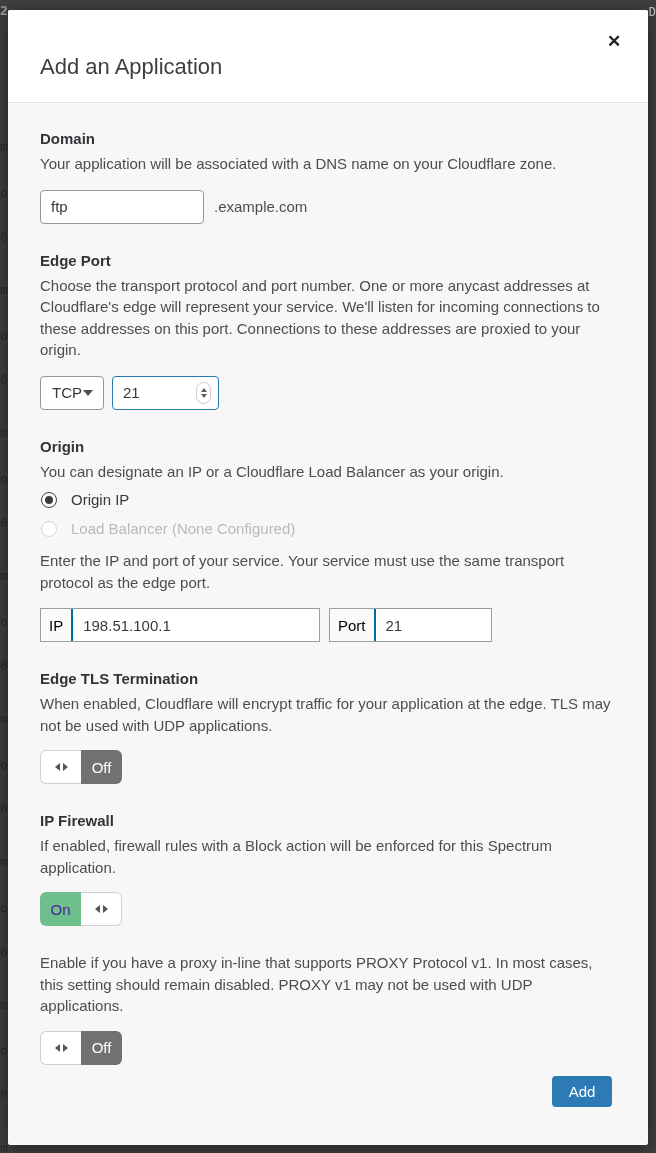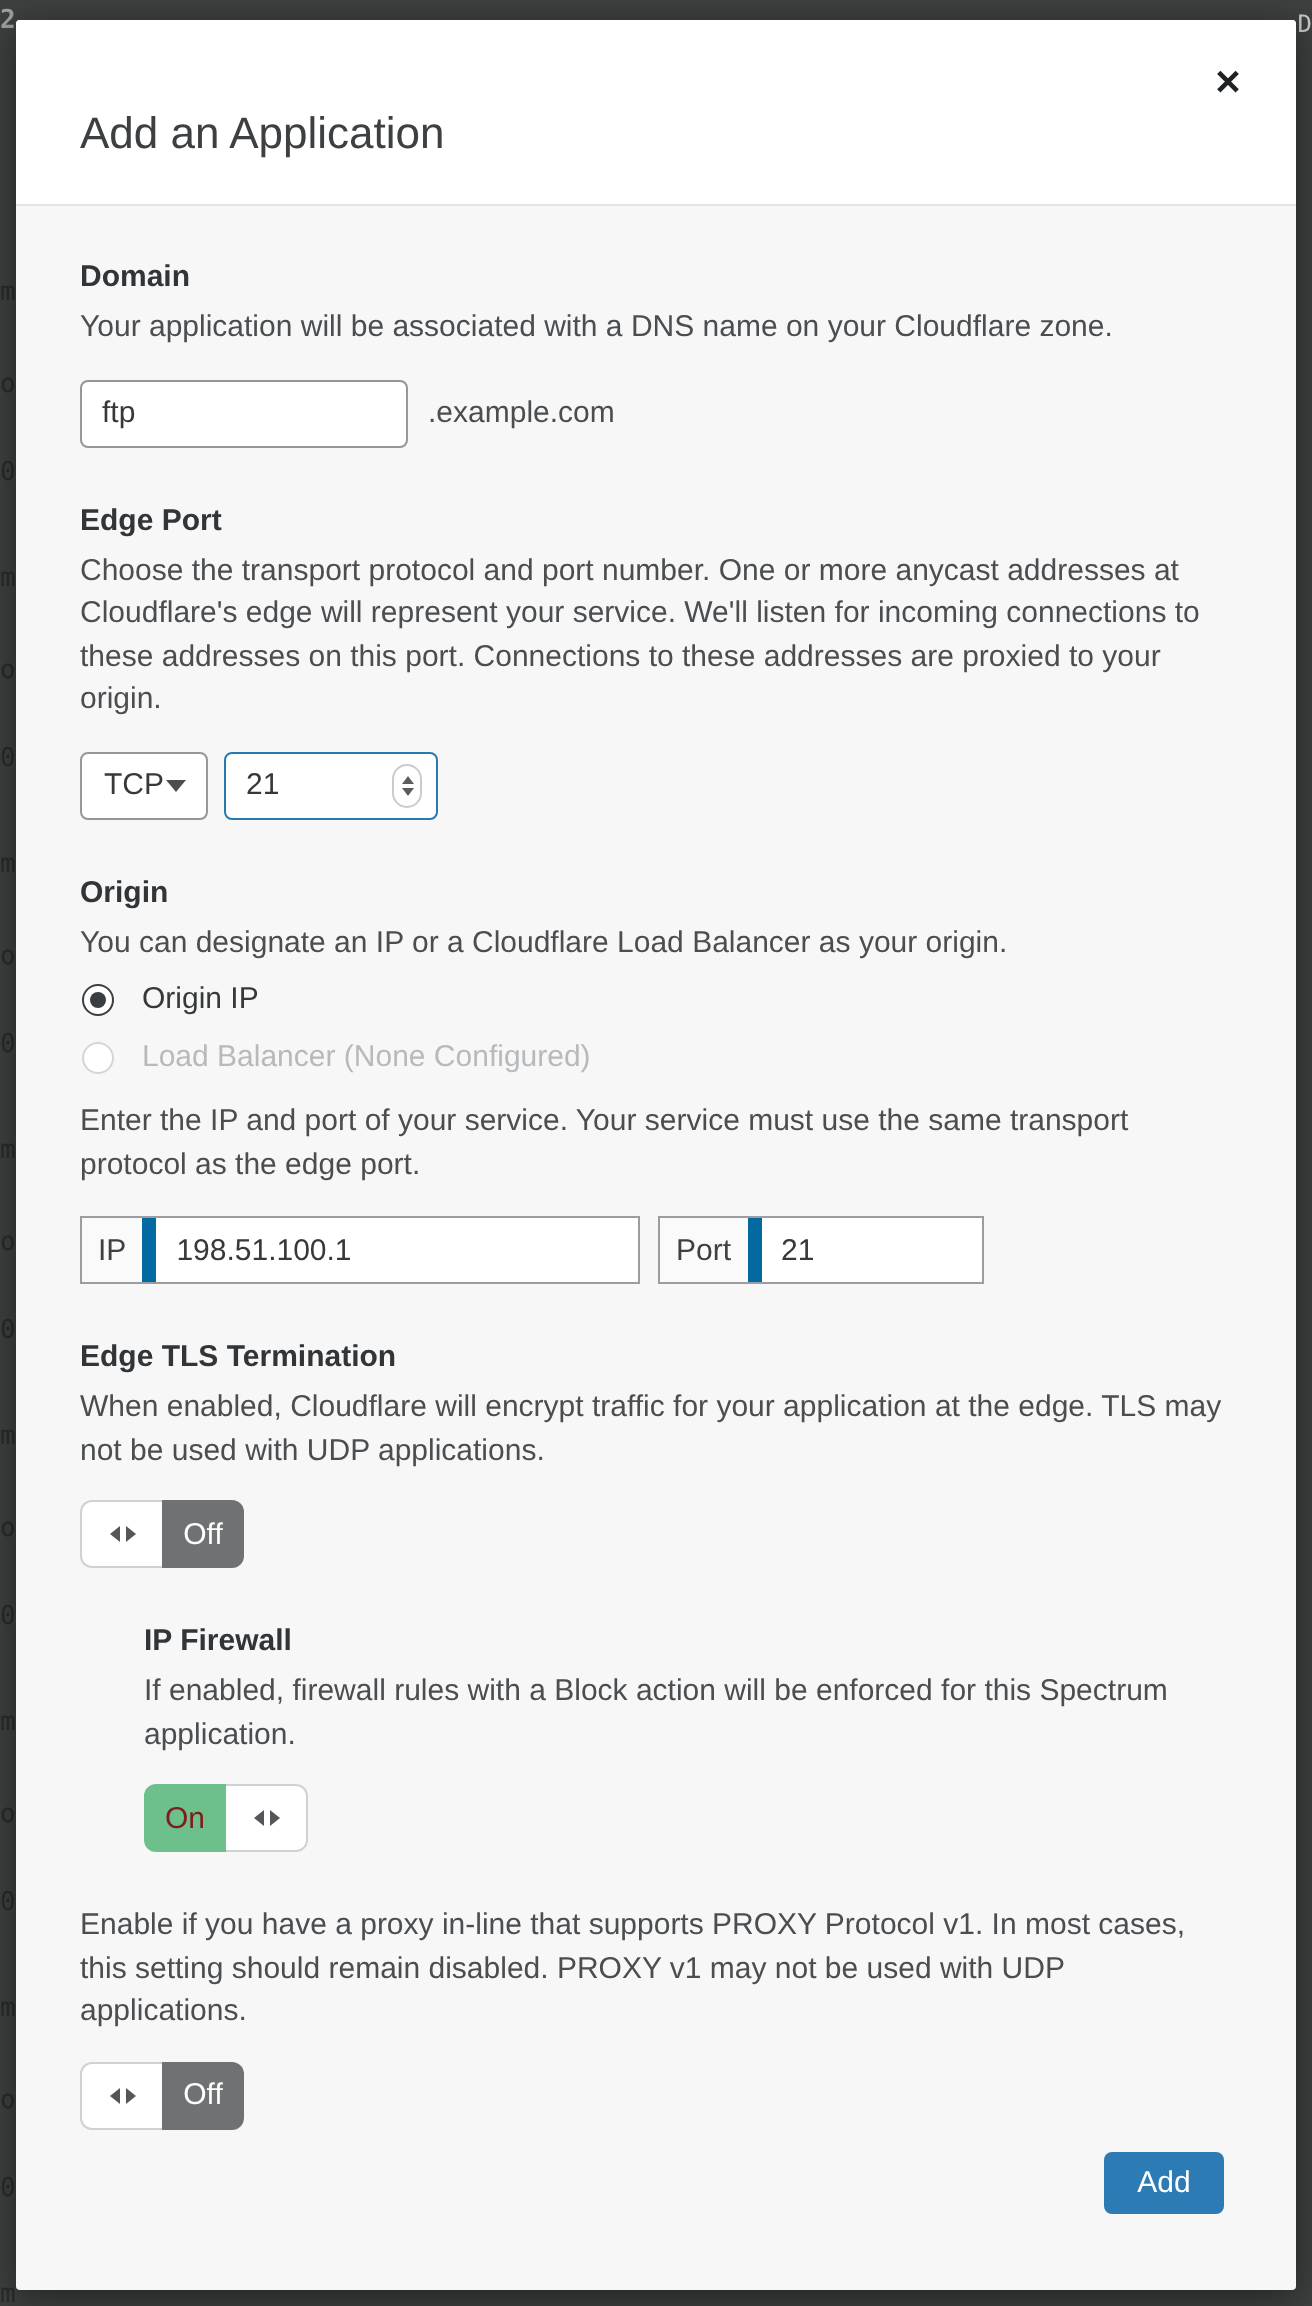--- a/index.html
+++ b/index.html
@@ -97,39 +97,39 @@
   .radio-label { font-size:15px; color:#36393a; }
   .radio-row.disabled .radio-circ { border-color:#d3d5d6; }
   .radio-row.disabled .radio-label { color:#b7babc; }
   .sub-desc { margin-top:10px; }
   
   .group-row { margin-top:15px; display:flex; }
   .in-group {
     display:flex; height:34px; border:1px solid #9b9d9e; background:#fff;
   }
   .in-group .prefix {
-    background:#fafafa; border-right:7px solid #0369a1;
+    background:#fafafa; border-right:2px solid #0369a1;
     display:flex; align-items:center; padding:0 8px;
-    font-size:15px; color:#404040;
+    font-size:15px; color:#000000;
   }
   .in-group input {
     border:none; outline:none; font-family:"Liberation Sans", sans-serif;
     font-size:15px; color:#36393b; padding:0 10px; background:transparent;
   }
   .grp-ip { width:280px; margin-right:9px; }
   .grp-ip input { width:240px; }
   .grp-port { width:163px; }
   .grp-port input { width:112px; }
   
   .toggle { margin-top:14px; width:82px; height:36px; display:flex; cursor:pointer; font-size:15px; }
   .tg-half { width:41px; height:34px; display:flex; align-items:center; justify-content:center; }
   .tg-white-l { background:#fff; border:1px solid #cfd1d2; border-right:none; border-radius:6px 0 0 6px; }
   .tg-white-r { background:#fff; border:1px solid #cfd1d2; border-left:none; border-radius:0 6px 6px 0; }
   .tg-gray  { background:#6f7173; color:#fff; border-radius:0 6px 6px 0; }
-  .tg-green { background:#6dbf8b; color:#7f1d1d; border-radius:6px 0 0 6px; }
+  .tg-green { background:#6dbf8b; color:#4c1d95; border-radius:6px 0 0 6px; }
   .tg-arrows { display:flex; align-items:center; }
   .arr-l { width:0;height:0;border-top:4.5px solid transparent;border-bottom:4.5px solid transparent;border-right:5px solid #54565a; margin-right:3px; }
   .arr-r { width:0;height:0;border-top:4.5px solid transparent;border-bottom:4.5px solid transparent;border-left:5px solid #54565a; }
   
   .footer-row { display:flex; justify-content:flex-end; margin-top:9px; }
   .add-btn {
     min-width:60px; height:31px; background:#2d7bb4; color:#fff;
     border:none; border-radius:4px; font-family:"Liberation Sans", sans-serif;
     font-size:15px; cursor:pointer; padding:0 16px;
   }
@@ -235,21 +235,21 @@
         <span class="tg-half tg-white-l">
           <span class="tg-arrows">
               <span class="arr-l"></span>
               <span class="arr-r"></span>
             </span>
         </span>
         <span class="tg-half tg-gray">Off</span>
       </div>
     </div>
 
-    <div class="sec" style="margin-bottom:24px;margin-left:32px;">
+    <div class="sec" style="margin-bottom:24px;">
       <div class="sec-label">IP Firewall</div>
       <div class="sec-desc">If enabled, firewall rules with a Block action will be enforced for this Spectrum application.</div>
       <div class="toggle">
         <span class="tg-half tg-green">On</span>
         <span class="tg-half tg-white-r">
           <span class="tg-arrows">
               <span class="arr-l"></span>
               <span class="arr-r"></span>
             </span>
         </span>

